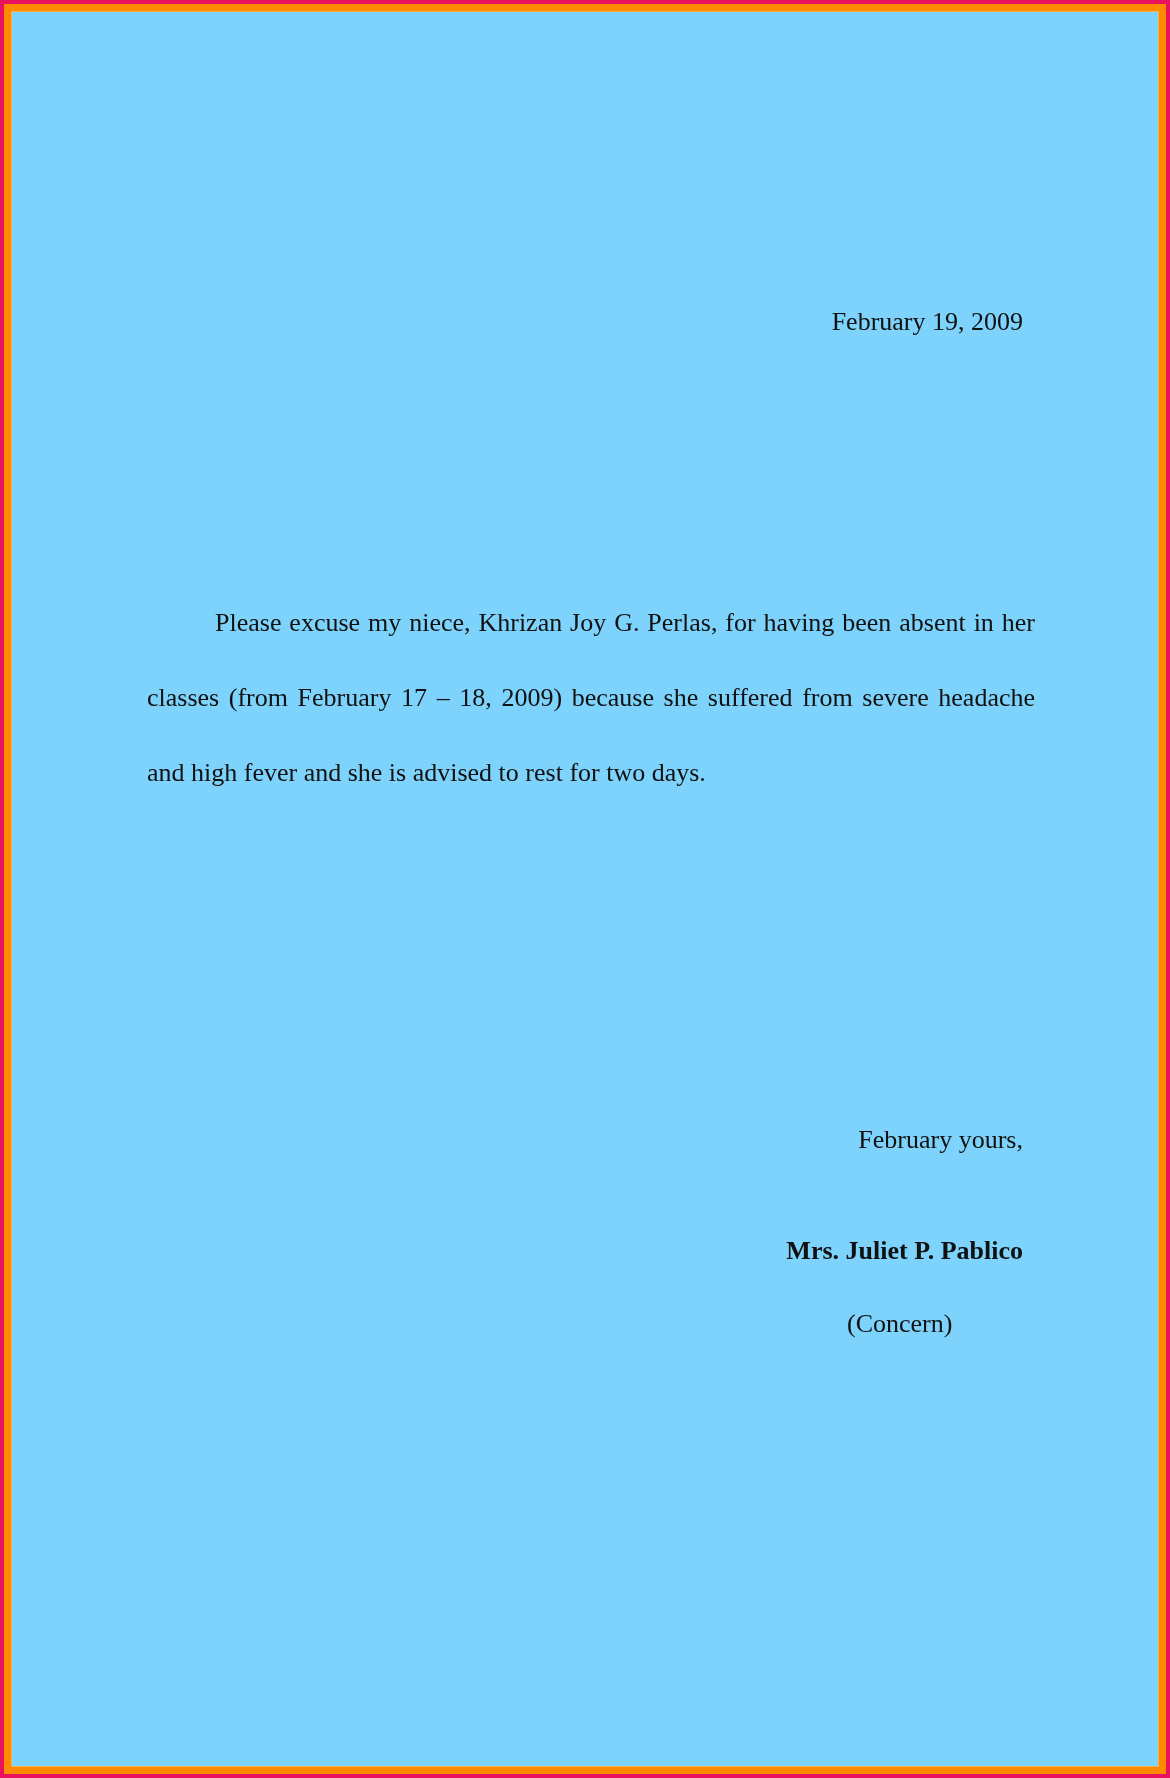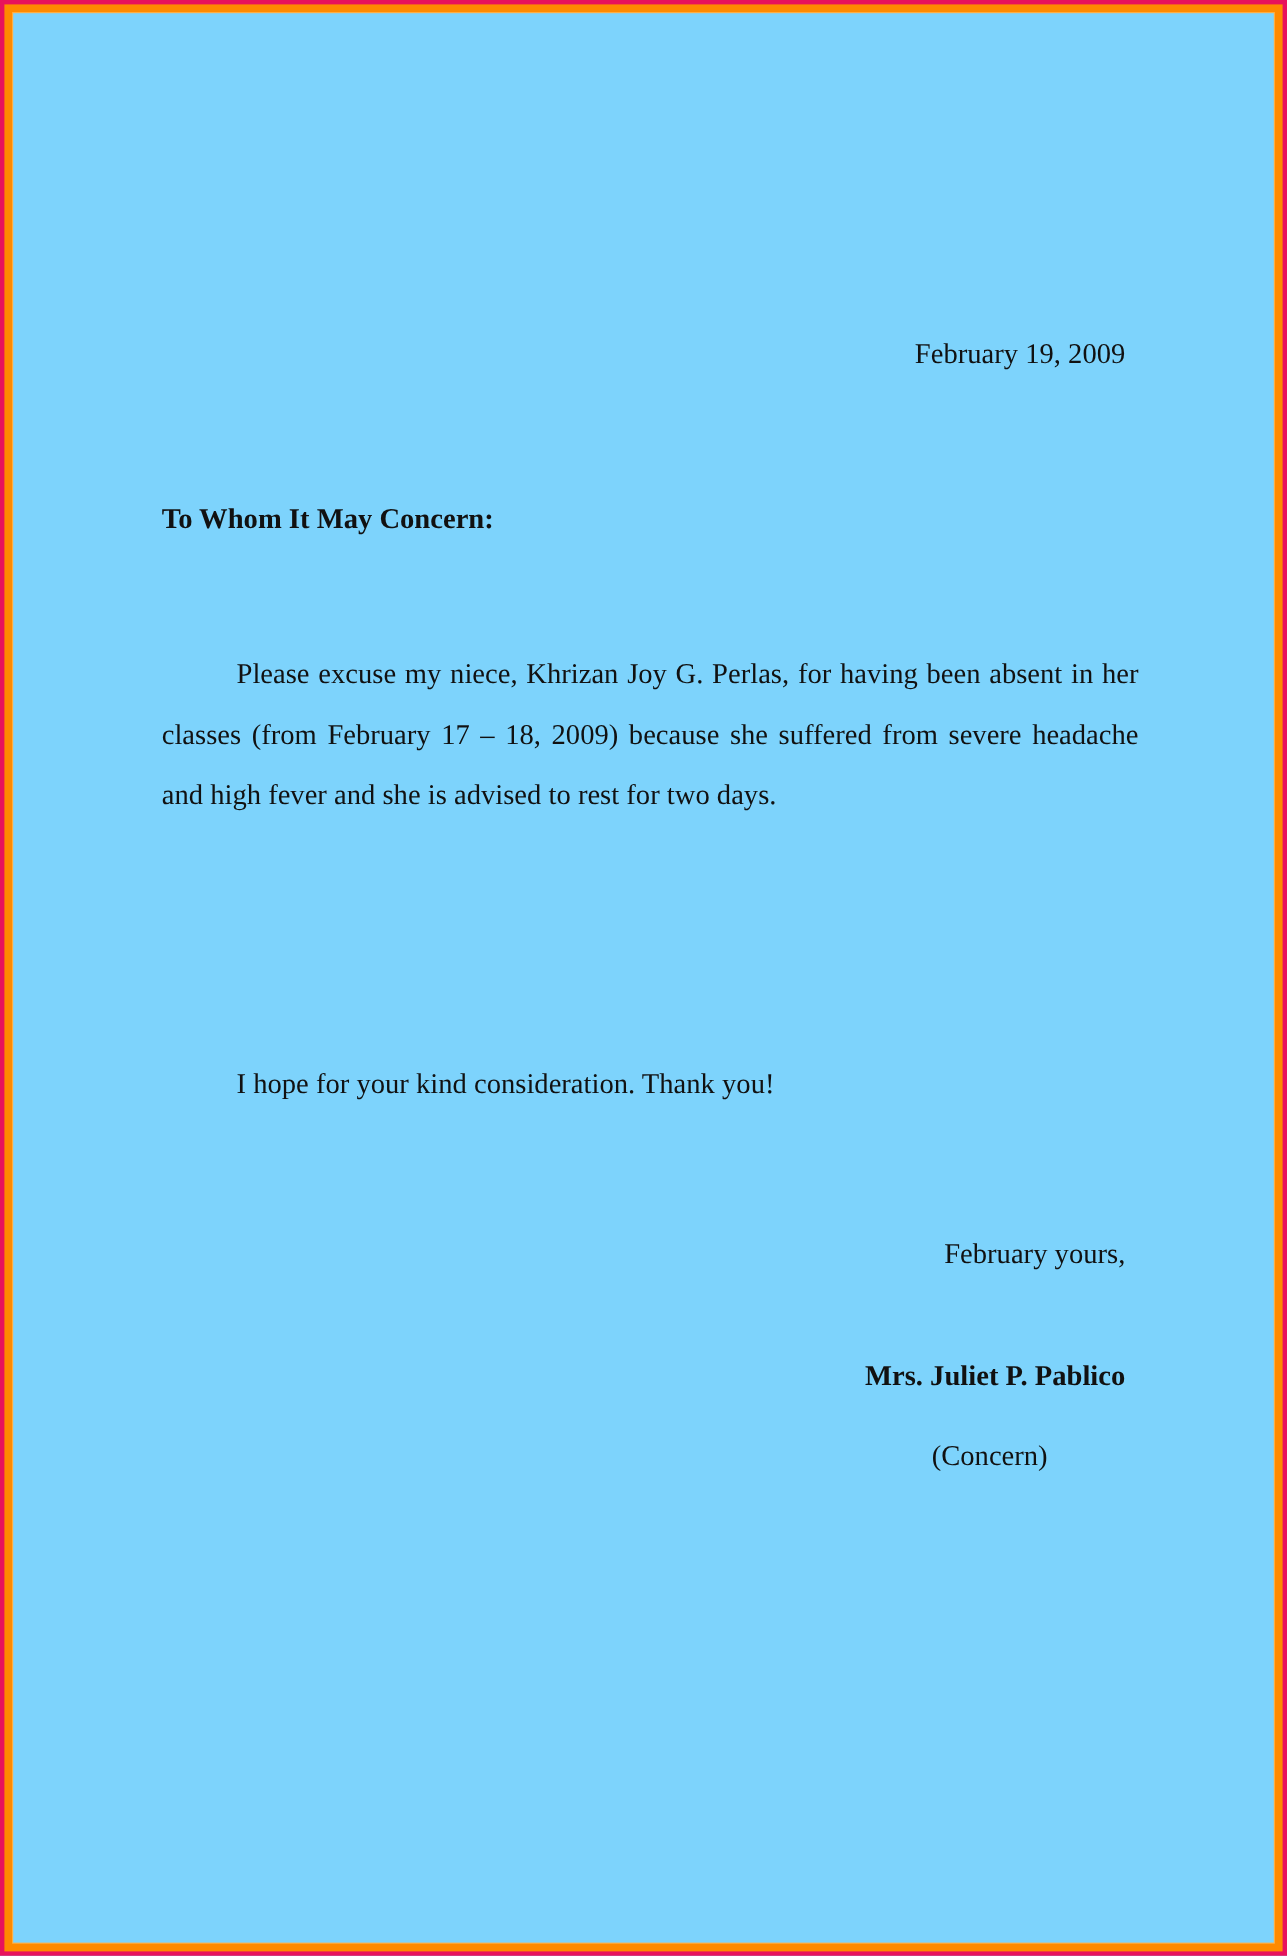--- a/index.html
+++ b/index.html
@@ -21,35 +21,33 @@
       position: absolute; left: 12px; top: 12px; right: 12px; bottom: 12px;
       background: #7dd3fc;
     }
     .line {
       position: absolute; font-size: 26px; line-height: 30px; white-space: nowrap;
     }
     .date { right: 135px; top: 295px; text-align: right; }
     .salutation { left: 135px; top: 445px; font-weight: bold; }
     .para {
       position: absolute; left: 135px; width: 888px; font-size: 26px;
-      line-height: 55px; text-align: justify; text-indent: 68px;
+      line-height: 75px; text-align: justify; text-indent: 68px;
     }
     .p1 { top: 573px; }
     .p2 { top: 946px; }
     .closing { right: 135px; top: 1113px; text-align: right; }
     .signer { right: 135px; top: 1224px; text-align: left; font-weight: bold; }
     .role { left: 835px; top: 1297px; }
   </style>
 </head>
 <body>
 
 <div class="band-orange"></div>
 <div class="band-light"></div>
 
 <div class="page">
   <div class="line date">February 19, 2009</div>
-  <div class="line salutation">To Whom It May Concern:</div>
   <div class="para p1">Please excuse my niece, Khrizan Joy G. Perlas, for having been absent in her classes (from February 17 – 18, 2009) because she suffered from severe headache and high fever and she is advised to rest for two days.</div>
-  <div class="para p2">I hope for your kind consideration. Thank you!</div>
   <div class="line closing">February yours,</div>
   <div class="line signer">Mrs. Juliet P. Pablico</div>
   <div class="line role">(Concern)</div>
 </div>
 
 </body></html>

